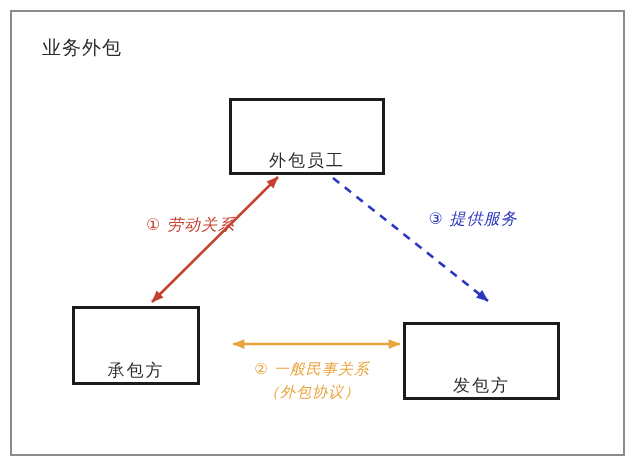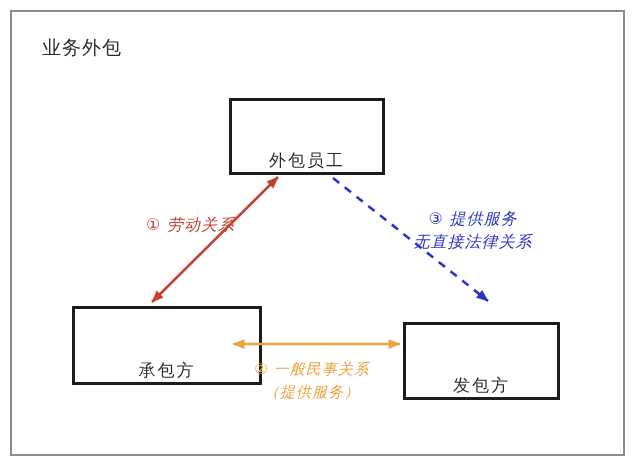--- a/index.html
+++ b/index.html
@@ -16,21 +16,21 @@
     position:absolute;left:42px;top:35px;
     font-size:19px;letter-spacing:1px;color:#2b2b2b;
   }
   .node{
     position:absolute;box-sizing:border-box;
     border:3px solid #1c1c1c;background:#ffffff;
     display:flex;align-items:flex-end;justify-content:center;
     font-size:17px;color:#2b2b2b;letter-spacing:2px;
   }
   .node-employee{left:229px;top:98px;width:156px;height:77px;}
-  .node-contractor{left:72px;top:306px;width:190px;height:79px;font-family:Liberation Serif, serif;}
+  .node-contractor{left:72px;top:306px;width:128px;height:79px;font-family:Liberation Serif, serif;}
   .node-client{left:403px;top:322px;width:157px;height:78px;}
   .edges{position:absolute;left:0;top:0;width:640px;height:474px;pointer-events:none;}
   .edge-label{
     position:absolute;text-align:center;font-size:16px;line-height:23px;letter-spacing:1px;font-style:italic;
   }
   .edge-label-labor{left:118px;top:214px;width:145px;line-height:22px;}
   .edge-label-service{left:399px;top:207px;width:148px;text-align:center;}
   .edge-label-civil{left:238px;top:357px;width:148px;font-size:15px;}
 </style>
 </head>
@@ -71,21 +71,20 @@
 
     <line x1="233" y1="344" x2="400" y2="344" stroke-width="2.6" marker-start="url(#head-orange)" marker-end="url(#head-orange)" stroke="#e9a43e"></line>
   </svg>
 
   <div class="edge-label edge-label-labor" style="color: rgb(197, 64, 47);">
     <span>① 劳动关系</span>
   </div>
 
   <div class="edge-label edge-label-service" style="color: rgb(42, 53, 192);">
     <div>③ 提供服务</div>
-    <div>无直接法律关系</div>
   </div>
 
   <div class="edge-label edge-label-civil" style="color: rgb(233, 164, 62);">
     <div>② 一般民事关系</div>
-    <div>（提供服务）</div>
+    <div>（外包协议）</div>
   </div>
 
 </div>
 
 </body></html>

